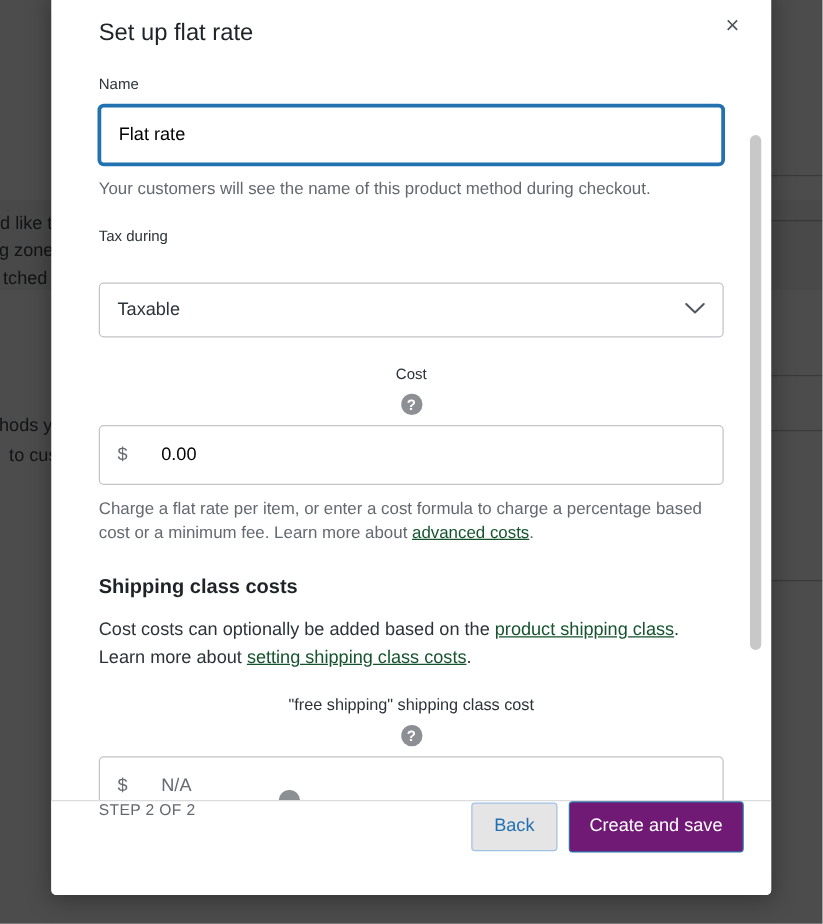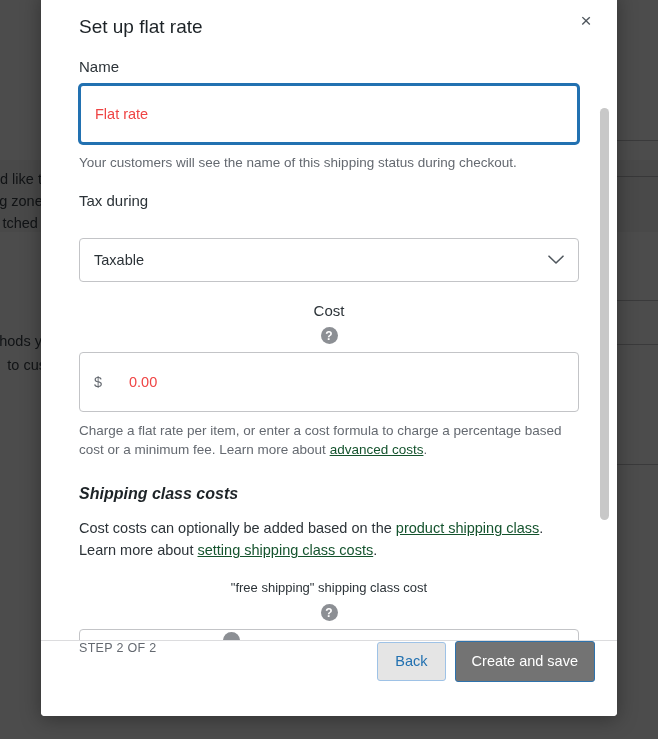--- a/index.html
+++ b/index.html
@@ -121,21 +121,21 @@
     position: relative;
     padding: 8px 38px 0 38px;
     overflow: hidden;
   }
 
   .field-block { margin-bottom: 20px; }
 
   label.field-label,
   .field-label {
     display: block;
-    font-size: 15px;
+    font-size: 12px;
     color: #2c3338;
     margin-bottom: 8px;
     line-height: 18px;
   }
   .label-row {
     display: flex;
     align-items: center;
     gap: 7px;
     margin-bottom: 8px;
     flex-direction: column;
@@ -152,26 +152,26 @@
     color: #ffffff;
     font-size: 12px;
     font-weight: bold;
     line-height: 1;
     cursor: help;
     flex: 0 0 auto;
   }
 
   .text-input {
     width: 100%;
-    height: 60px;
+    height: 48px;
     border: 1px solid #c3c4c7;
     border-radius: 4px;
     padding: 0 14px;
     font-size: 14.5px;
-    color: #ef4444;
+    color: #000000;
     background: #ffffff;
     outline: none;
     font-family: "Liberation Sans", sans-serif;
   }
   .text-input.focused {
     border: 2px solid #2271b1;
     box-shadow: 0 0 0 1px #2271b1;
   }
   .text-input::placeholder { color: #646970; }
 
@@ -220,21 +220,20 @@
     margin: 0 0 18px 0;
   }
   a.link {
     color: #14532d;
   }
   h3.section-title {
     font-size: 16px;
     font-weight: bold;
     color: #1d2327;
     margin: 26px 0 14px 0;
-    font-style: italic;
   }
   .clipped-icon {
     position: absolute;
     left: 182px; bottom: -9px;
     width: 17px; height: 17px;
     border-radius: 50%;
     background: #8c8f94;
   }
 
   
@@ -281,21 +280,21 @@
     cursor: pointer;
     line-height: 1;
   }
   .btn-secondary {
     background: #e5e5e5;
     border: 1px solid #9ec2e6;
     color: #2271b1;
     padding: 11px 17px;
   }
   .btn-primary {
-    background: #737373;
+    background: #701a75;
     border: 1px solid #2e72ac;
     color: #ffffff;
     padding: 12px 16px;
   }
 </style>
 </head>
 <body>
 
 <div id="bg-page">
 
@@ -332,21 +331,21 @@
   <div id="modal-header">
     <h2 id="modal-title">Set up flat rate</h2>
     <button id="close-btn">×</button>
   </div>
 
   <div id="modal-body">
 
     <div class="field-block">
       <label class="field-label">Name</label>
       <input class="text-input focused" type="text" value="Flat rate" style="">
-      <p class="help-text">Your customers will see the name of this shipping status during checkout.</p>
+      <p class="help-text">Your customers will see the name of this product method during checkout.</p>
     </div>
 
     <div class="field-block">
       <label class="field-label">Tax during</label>
       <div class="select-wrap">
         <div class="select-input">Taxable</div>
         <span class="chevron-down">
           <svg width="16" height="10" viewBox="0 0 16 10" fill="none" xmlns="http://www.w3.org/2000/svg">
             <path d="M1 1.2 L8 8 L15 1.2" stroke="#50575e" stroke-width="1.6" fill="none" stroke-linecap="round" stroke-linejoin="round"></path>
           </svg>

